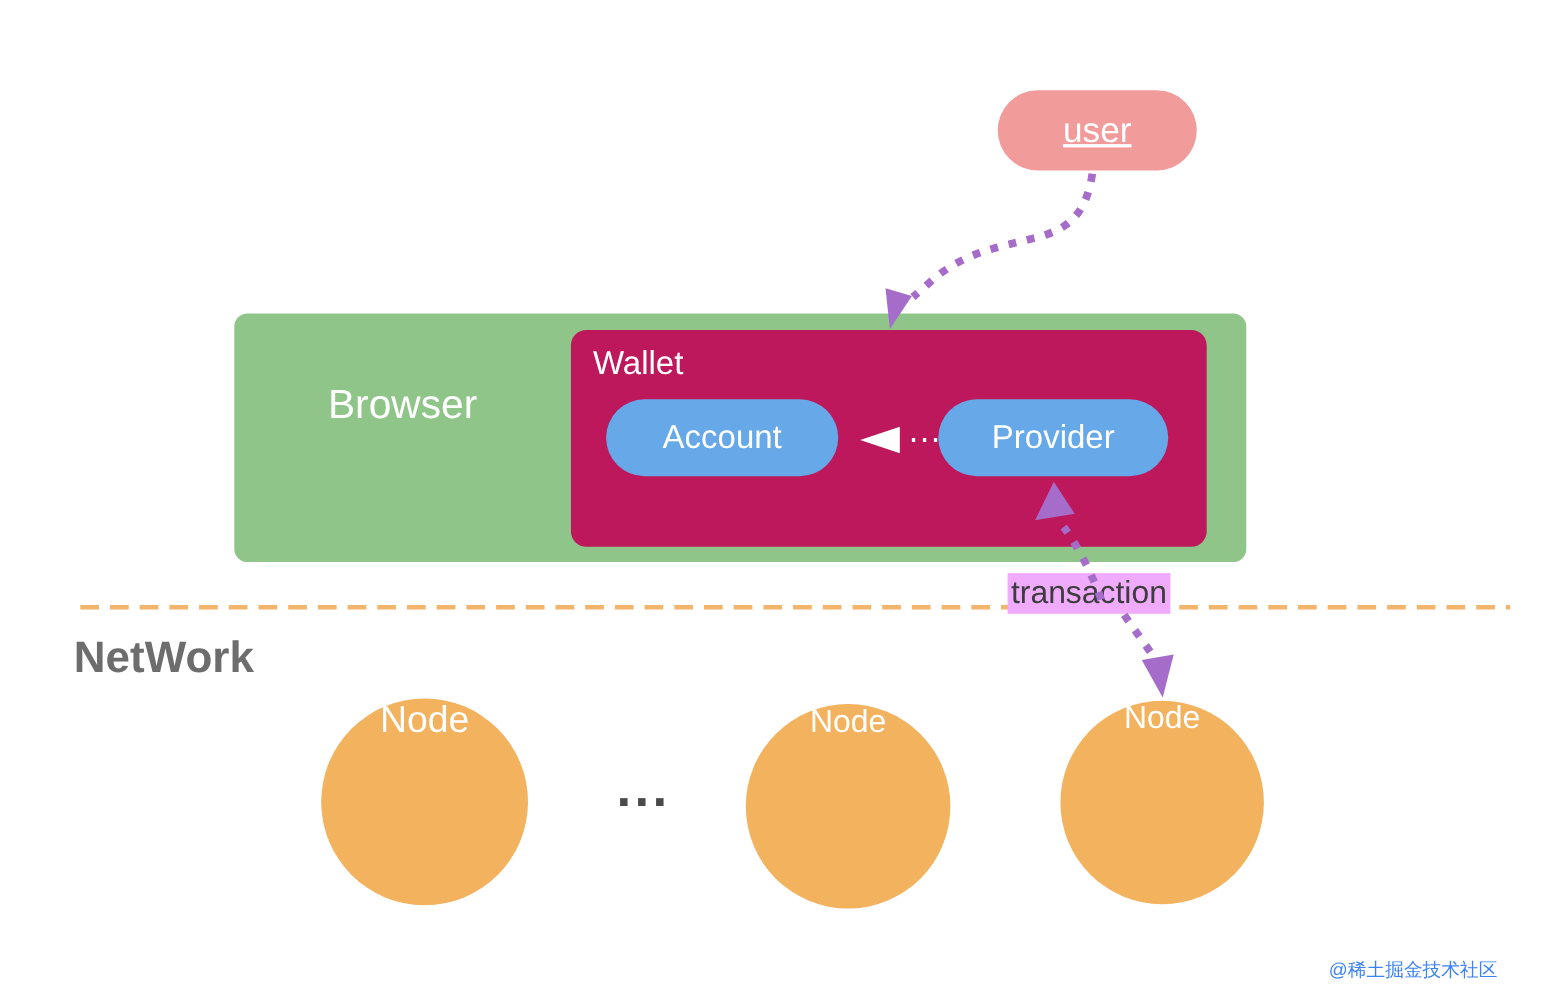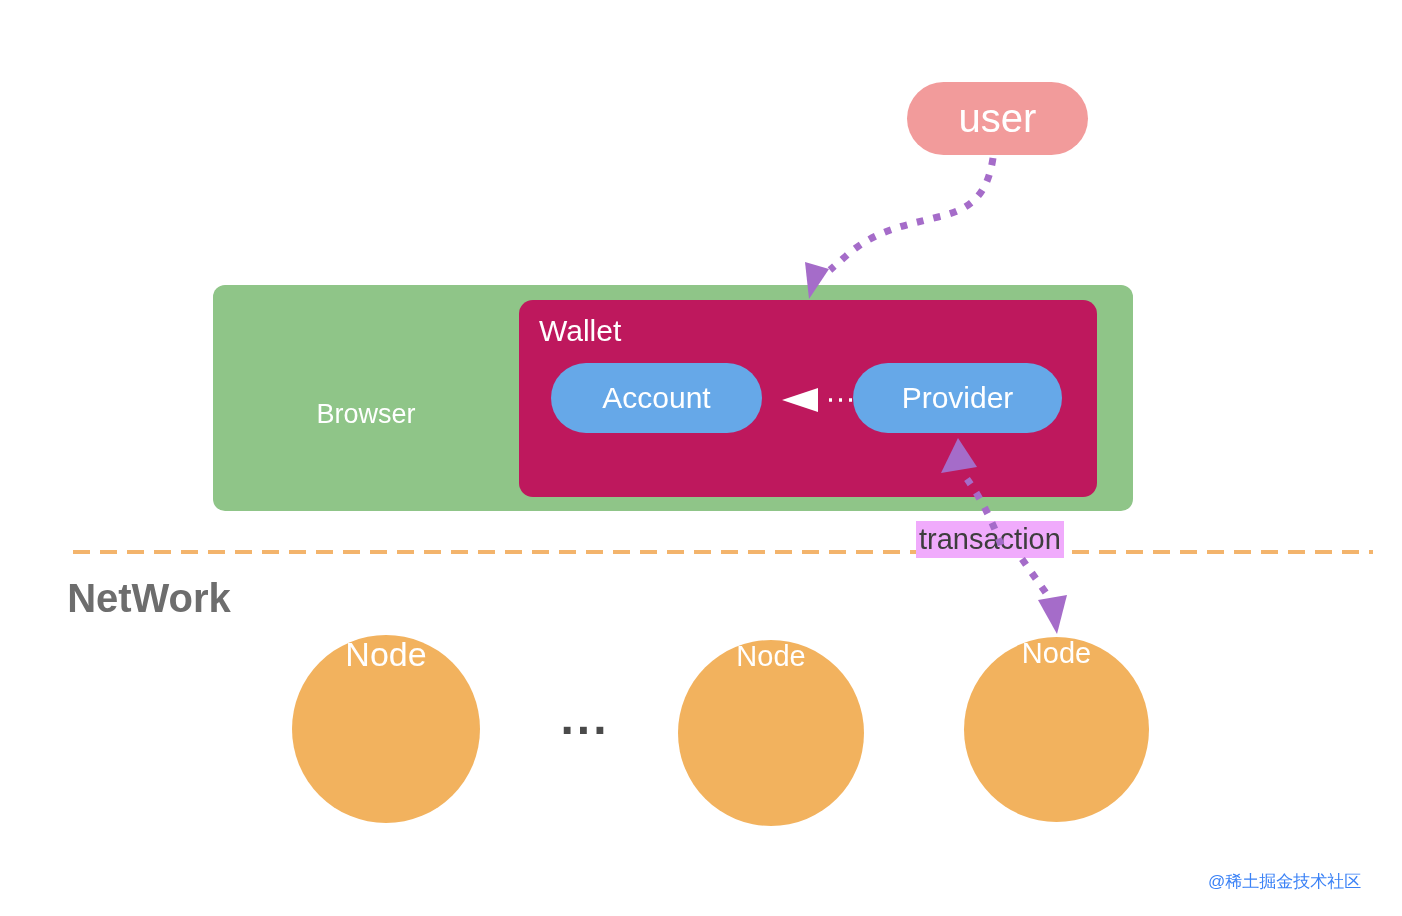--- a/index.html
+++ b/index.html
@@ -19,33 +19,33 @@
   .shape-layer  { position: absolute; inset: 0; z-index: 2; }
   .label-layer  { position: absolute; inset: 0; z-index: 3; pointer-events: none; }
   .arrow-layer  { position: absolute; inset: 0; z-index: 4; pointer-events: none; }
 
   
   .user-pill {
     position: absolute; left: 907px; top: 82px;
     width: 181px; height: 73px;
     background: #F29B9B; border-radius: 37px;
     display: flex; align-items: center; justify-content: center;
-    color: #ffffff; font-size: 40px; font-weight: 500;
+    color: #ffffff; font-size: 32px; font-weight: 500; text-decoration: underline;
   }
 
   
   .browser-box {
     position: absolute; left: 213px; top: 285px;
     width: 920px; height: 226px;
     background: #8FC588; border-radius: 12px;
   }
   .browser-label {
     position: absolute; left: 0; top: 0; width: 306px; height: 166px;
     display: flex; align-items: center; justify-content: center;
-    color: #ffffff; font-size: 27px; font-weight: 500; margin-top: 46px;
+    color: #ffffff; font-size: 37px; font-weight: 500;
   }
   .wallet-box {
     position: absolute; left: 306px; top: 15px;
     width: 578px; height: 197px;
     background: #be185d; border-radius: 14px;
   }
   .wallet-label {
     position: absolute; left: 20px; top: 14px;
     color: #ffffff; font-size: 30px; font-weight: 500;
   }

